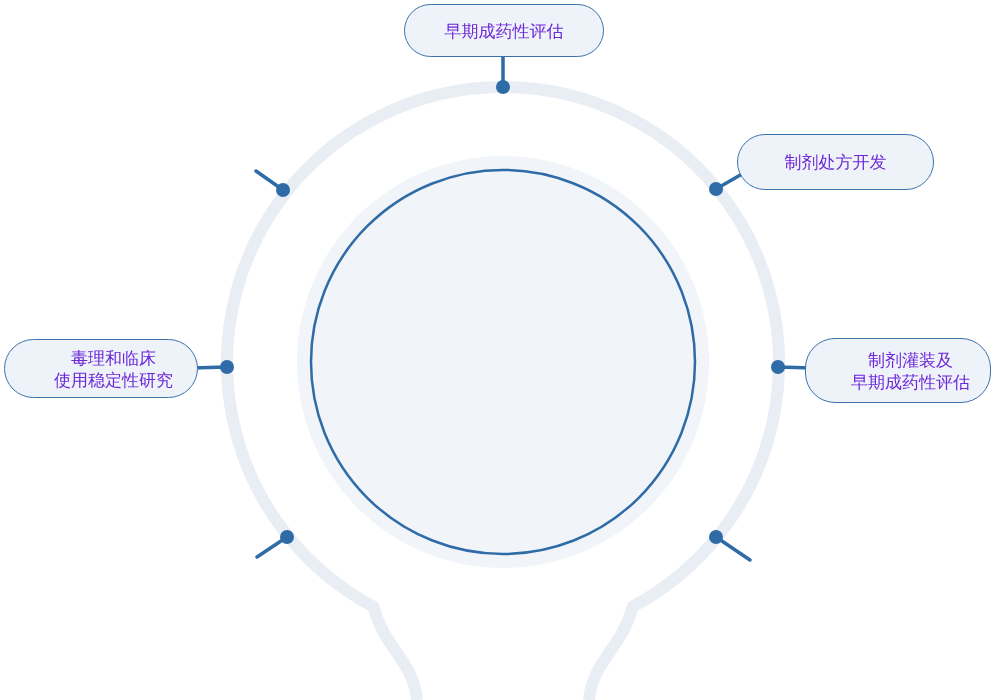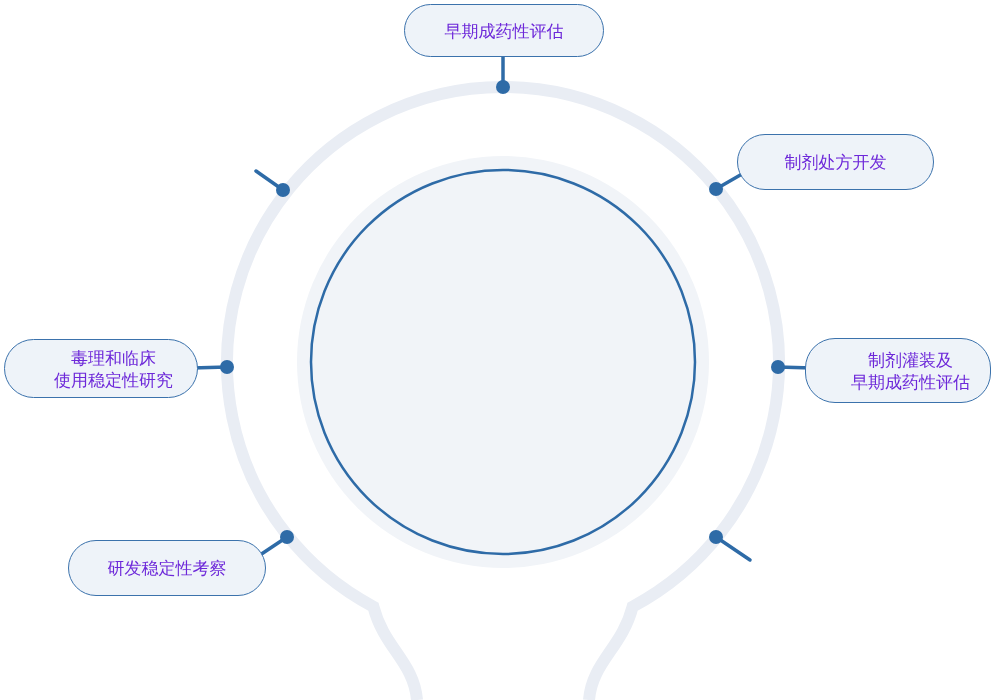--- a/index.html
+++ b/index.html
@@ -103,18 +103,15 @@
     </span>
   </div>
 
   <div class="pill" style="left:805px; top:338px; width:186px; height:65px;">
     <span>
       <span class="pill-line">制剂灌装及</span>
       <span class="pill-line">早期成药性评估</span>
     </span>
   </div>
 
-  <div class="pill" style="left:68px; top:540px; width:198px; height:56px;">
-    <span>研发稳定性考察</span>
-  </div>
 
 
 </div>
 
 </body></html>

